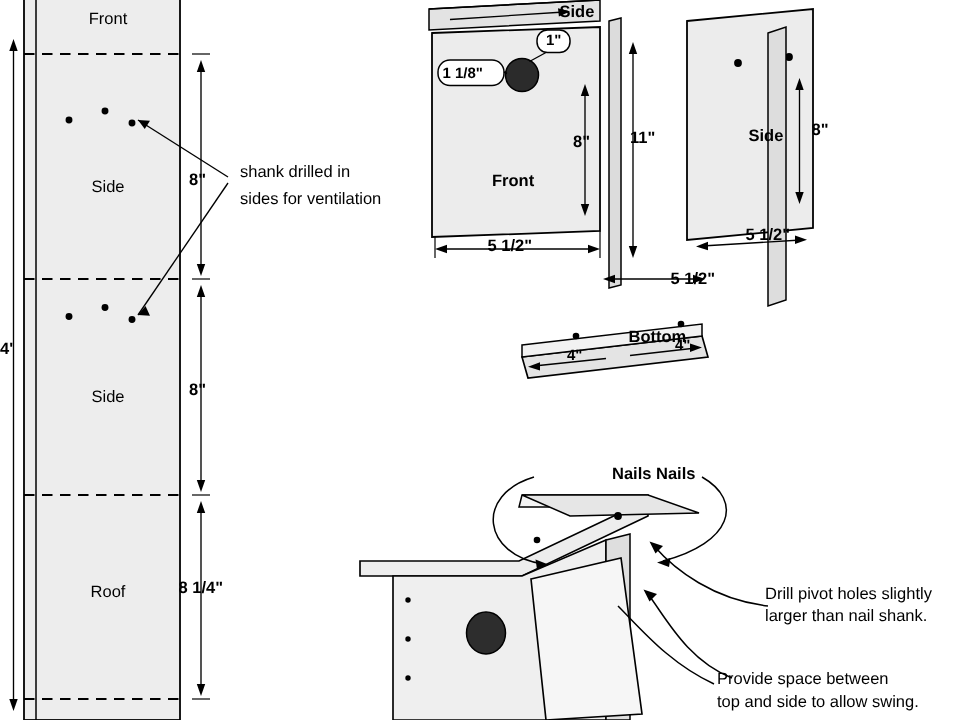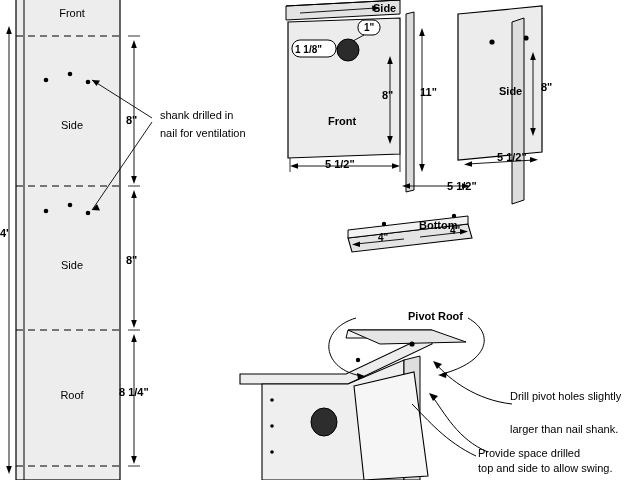--- a/index.html
+++ b/index.html
@@ -89,21 +89,21 @@
   <div class="lbl ctr" style="left:44px; top:259px; width:56px;">Side</div>
   <div class="lbl ctr" style="left:44px; top:389px; width:56px;">Roof</div>
 
   <div class="lbl b" style="left:0px; top:227px;">4'</div>
 
   <div class="lbl b" style="left:126px; top:114px;">8"</div>
   <div class="lbl b" style="left:126px; top:254px;">8"</div>
   <div class="lbl b" style="left:119px; top:386px;">8 1/4"</div>
 
   <div class="lbl" style="left:160px; top:109px;">shank drilled in</div>
-  <div class="lbl" style="left:160px; top:127px;">nail for ventilation</div>
+  <div class="lbl" style="left:160px; top:127px;">sides for ventilation</div>
 
   <svg class="abs" style="left:280px; top:0px;" width="360" height="260">
 
     <polygon points="6,6 120,0 120,14 6,20" fill="#e3e3e3" stroke="#000" stroke-width="1"></polygon>
     <line x1="6" y1="6" x2="120" y2="0" stroke="#000" stroke-width="1"></line>
 
     <line x1="20" y1="13" x2="96" y2="8" stroke="#000" stroke-width="0.9"></line>
     <polygon points="100,7.7 92,5.5 92.6,11" fill="#000"></polygon>
 
     <polygon points="8,22 120,18 120,154 8,158" fill="#ececec" stroke="#000" stroke-width="1.2"></polygon>
@@ -205,21 +205,21 @@
     <polygon points="202,75 211,72 210,78" fill="#000"></polygon>
 
     <path d="M276 104 C 240 100, 214 80, 200 64" fill="none" stroke="#000" stroke-width="1"></path>
     <polygon points="197,61 206,64 201,69" fill="#000"></polygon>
 
     <path d="M252 152 C 222 140, 208 112, 196 96" fill="none" stroke="#000" stroke-width="1"></path>
     <polygon points="193,93 202,96 197,101" fill="#000"></polygon>
     <path d="M240 156 C 210 142, 192 120, 176 104" fill="none" stroke="#000" stroke-width="1"></path>
   </svg>
 
-  <div class="lbl b" style="left:408px; top:310px;">Pivot Roof</div>
+  <div class="lbl b" style="left:408px; top:310px;">Nails Nails</div>
 
   <div class="lbl" style="left:510px; top:390px;">Drill pivot holes slightly</div>
-  <div class="lbl" style="left:510px; top:423px;">larger than nail shank.</div>
-
-  <div class="lbl" style="left:478px; top:447px;">Provide space drilled</div>
+  <div class="lbl" style="left:510px; top:405px;">larger than nail shank.</div>
+
+  <div class="lbl" style="left:478px; top:447px;">Provide space between</div>
   <div class="lbl" style="left:478px; top:462px;">top and side to allow swing.</div>
 
 </div>
 
 </body></html>

